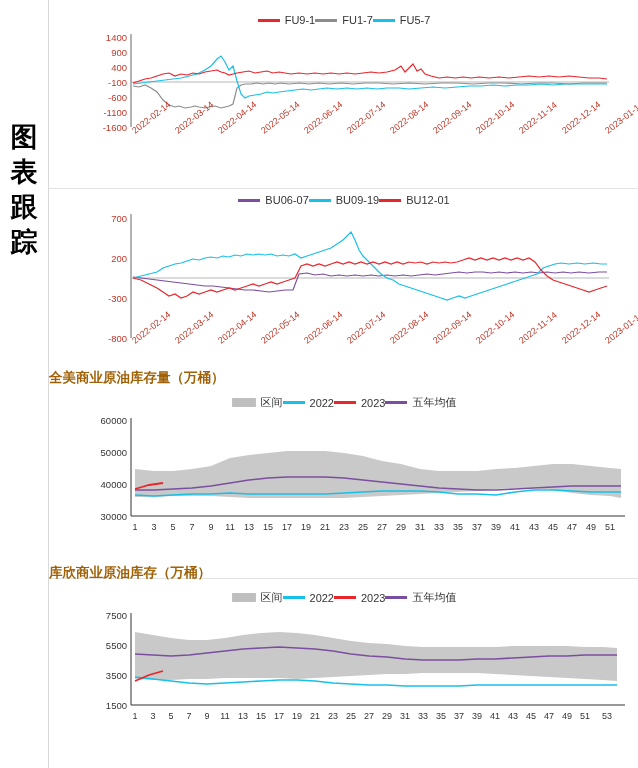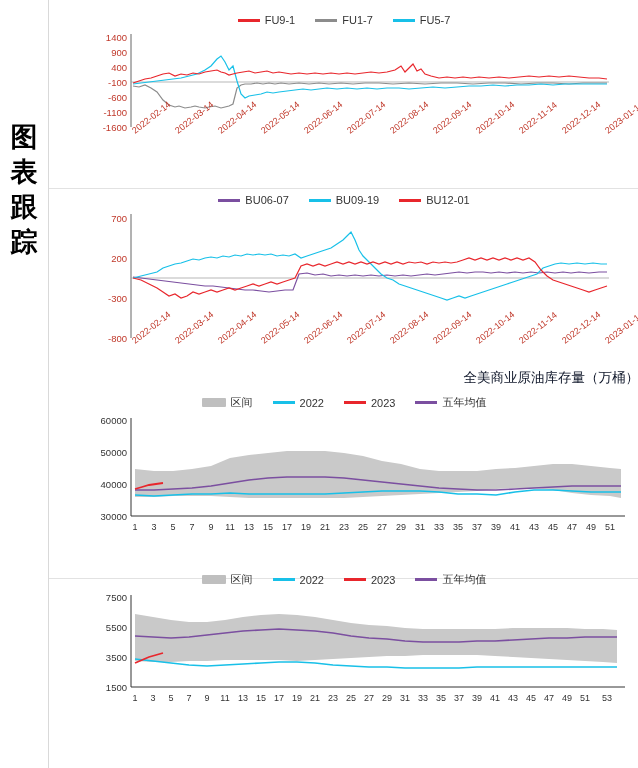--- a/index.html
+++ b/index.html
@@ -29,28 +29,28 @@
     letter-spacing:0px;
   }
   .rail-label span{display:block;}
   .content{
     flex:1 1 auto;
     position:relative;
   }
   .chart-block{position:relative;}
   .legend{
     display:flex;justify-content:center;align-items:center;
-    gap:20px;font-size:11px;color:#333;
+    gap:0;font-size:11px;color:#333;
   }
   .legend-item{display:flex;align-items:center;gap:5px;white-space:nowrap;}
   .legend-swatch{width:22px;height:3px;display:inline-block;}
   .legend-swatch.band{height:9px;width:24px;border-radius:1px;}
   .legend-text{font-size:11px;color:#333;}
   .chart-title{
-    text-align:right;font-size:13.5px;color:#0f172a;font-weight:normal;
+    text-align:left;font-size:13.5px;color:#a16207;font-weight:bold;
     font-family:"Liberation Sans", sans-serif;
   }
   svg{display:block;}
   .axis-text{font-size:9.5px;fill:#c0392b;font-family:"Liberation Sans",sans-serif;}
   .axis-text-dark{font-size:9.5px;fill:#333;font-family:"Liberation Sans",sans-serif;}
   .xtick-rot{font-size:9px;fill:#c0392b;font-family:"Liberation Sans",sans-serif;}
   .xtick-b{font-size:9px;fill:#333;font-family:"Liberation Sans",sans-serif;}
   .sep{
     position:absolute;left:0;right:0;height:1px;background:#e2e2e2;
   }
@@ -286,20 +286,21 @@
           <text class="xtick-b" x="523" y="120" text-anchor="middle">47</text>
           <text class="xtick-b" x="542" y="120" text-anchor="middle">49</text>
           <text class="xtick-b" x="561" y="120" text-anchor="middle">51</text>
         </g>
       </svg>
     </div>
 
     <div class="sep" style="top:578px;"></div>
 
     <div class="chart-block" style="padding-top:14px;">
+      <div class="chart-title">库欣商业原油库存（万桶）</div>
       <div class="legend" style="margin-top:8px;">
         <div class="legend-item">
           <span class="legend-swatch band" style="background:#bfbfbf;"></span>
           <span class="legend-text">区间</span>
         </div>
         <div class="legend-item">
           <span class="legend-swatch" style="background:#18c0e8;"></span>
           <span class="legend-text">2022</span>
         </div>
         <div class="legend-item">

